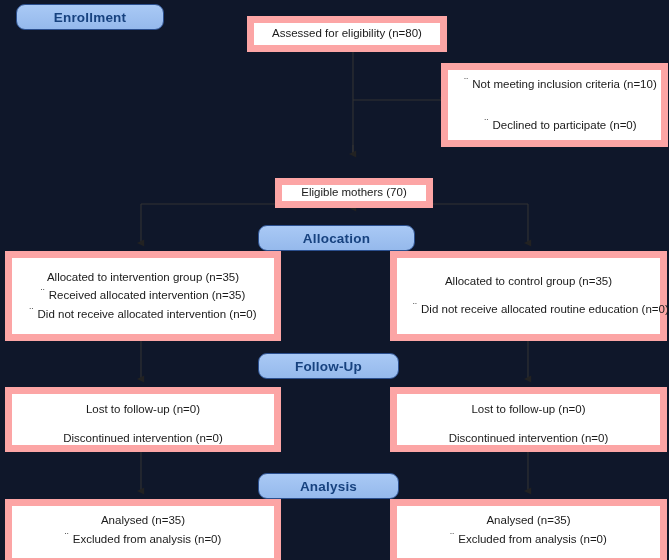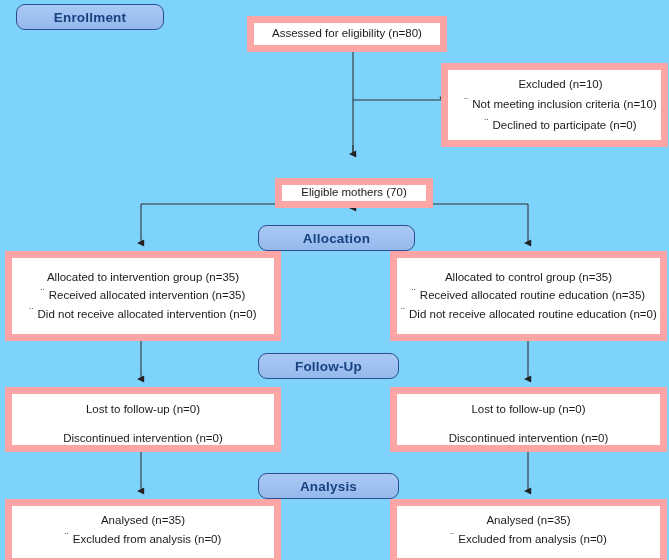--- a/index.html
+++ b/index.html
@@ -7,21 +7,21 @@
     padding: 0;
     background: #ffffff;
   }
   body {
     font-family: "Liberation Sans", sans-serif;
   }
   #canvas {
     position: relative;
     width: 669px;
     height: 560px;
-    background: #7dd3fc;
+    background: #0f172a;
     overflow: hidden;
   }
   .svg-layer {
     position: absolute;
     left: 0;
     top: 0;
     width: 669px;
     height: 560px;
   }
   .node-box {
@@ -115,38 +115,36 @@
 
   <div class="stage-badge" style="left:258px; top:473px; width:141px; height:26px;">
     <span>Analysis</span>
   </div>
 
   <div class="node-box" style="left:247px; top:8px; width:200px; height:36px;">
       <div class="txt-block line-row"><span>Assessed for eligibility (n=80)</span></div>
     </div>
 
   <div class="node-box align-left" style="left:441px; top:55px; width:227px; height:84px; padding:8px 10px; justify-content:space-between;">
-      <div class="txt-block line-row left-pad"><span>Excluded (n=10)</span></div>
       <div class="txt-block line-row left-pad"><span class="bullet">¨</span> <span>Not meeting inclusion criteria (n=10)</span></div>
       <div class="txt-block line-row left-pad"><span class="bullet">¨</span> <span>Declined to participate (n=0)</span></div>
     </div>
 
   <div class="node-box" style="left:275px; top:170px; width:158px; height:30px;">
       <div class="txt-block line-row"><span>Eligible mothers (70)</span></div>
     </div>
 
   <div class="node-box" style="left:5px; top:243px; width:276px; height:90px; padding:10px 4px; justify-content:space-around;">
       <div class="txt-block line-row"><span>Allocated to intervention group (n=35)</span></div>
       <div class="txt-block line-row"><span class="bullet">¨</span> <span>Received allocated intervention (n=35)</span></div>
       <div class="txt-block line-row"><span class="bullet">¨</span> <span>Did not receive allocated intervention (n=0)</span></div>
     </div>
 
-  <div class="node-box" style="left:390px; top:243px; width:277px; height:90px; padding:10px 4px; justify-content:space-around;">
+  <div class="node-box" style="left:390px; top:243px; width:277px; height:90px; padding:10px 16px; justify-content:space-around;">
       <div class="txt-block line-row"><span>Allocated to control group (n=35)</span></div>
-      <div class="txt-block line-row"><span class="bullet">¨</span> <span>Received allocated routine education (n=35)</span></div>
       <div class="txt-block line-row"><span class="bullet">¨</span> <span>Did not receive allocated routine education (n=0)</span></div>
     </div>
 
   <div class="node-box" style="left:5px; top:379px; width:276px; height:65px; padding:9px 4px; justify-content:flex-start; gap:16px;">
       <div class="txt-block line-row"><span>Lost to follow-up (n=0)</span></div>
       <div class="txt-block line-row"><span>Discontinued intervention (n=0)</span></div>
     </div>
 
   <div class="node-box" style="left:390px; top:379px; width:277px; height:65px; padding:9px 4px; justify-content:flex-start; gap:16px;">
       <div class="txt-block line-row"><span>Lost to follow-up (n=0)</span></div>

